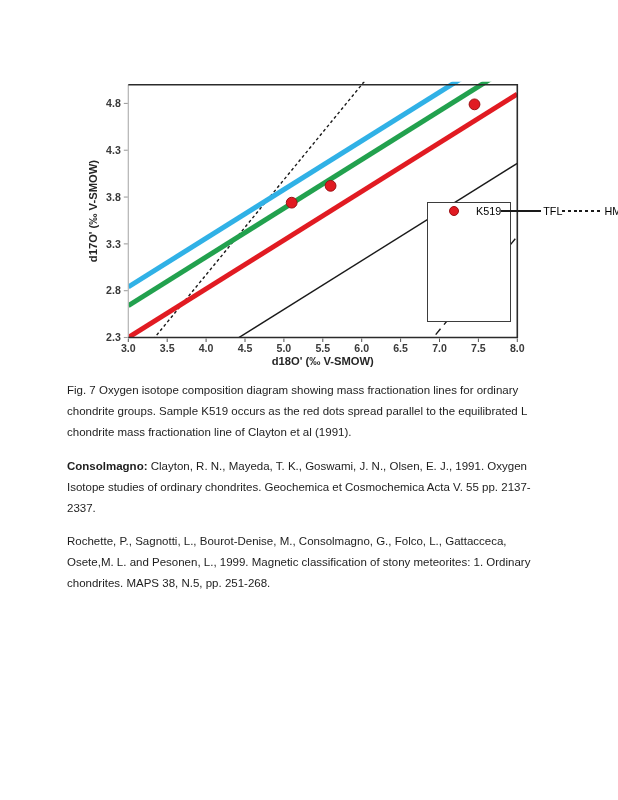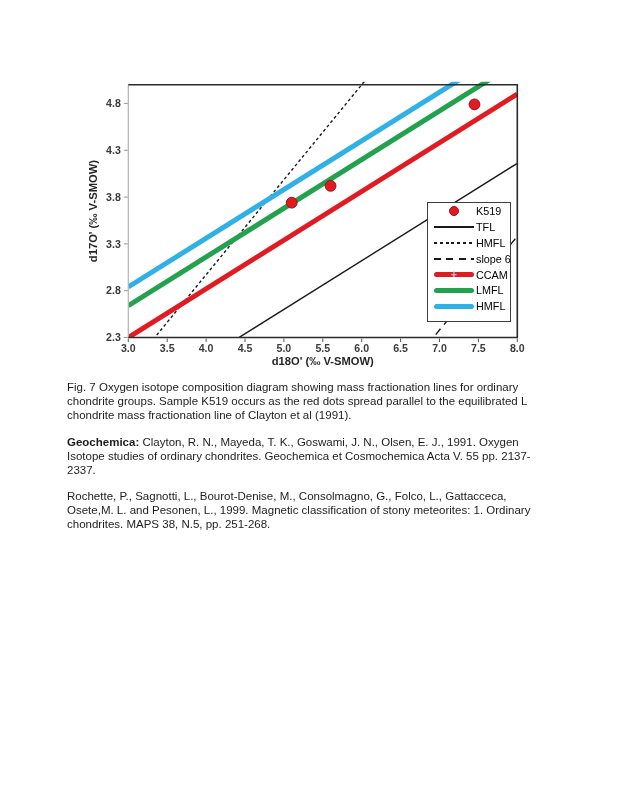--- a/index.html
+++ b/index.html
@@ -4,35 +4,35 @@
 <style>
   html,body{margin:0;padding:0;background:#ffffff;}
   body{width:618px;height:800px;font-family:"Liberation Sans",sans-serif;}
   .page{position:relative;width:618px;height:800px;background:#ffffff;overflow:hidden;}
   .figure{position:absolute;left:0;top:0;width:618px;height:380px;}
   #chart-svg{position:absolute;left:0;top:0;}
   #chart-svg text{font-family:"Liberation Sans",sans-serif;}
   .tick-label{font-size:10.6px;font-weight:bold;fill:#3a3a3a;}
   .axis-title{font-size:11.2px;font-weight:bold;fill:#262626;}
   .legend{position:absolute;left:427px;top:202px;width:84px;height:120px;background:#ffffff;
-          border:1.3px solid #3d3d3d;box-sizing:border-box;display:flex;flex-direction:column;
-          justify-content:flex-start;padding-left:6px;z-index:5;}
+          border:1.3px solid #3d3d3d;box-sizing:border-box;display:flex;flex-direction:row;
+          justify-content:space-between;padding-left:6px;z-index:5;}
   .leg-row{display:flex;align-items:center;height:15.9px;}
   .sw{width:40px;height:16px;flex:none;position:relative;display:flex;align-items:center;}
   .sw .dotmark{width:10px;height:10px;border-radius:50%;margin:0 auto;box-sizing:border-box;}
   .sw .ln{width:100%;}
   .sw .ln-solid{height:1.7px;background:#1a1a1a;}
   .sw .ln-fine{height:1.8px;background:repeating-linear-gradient(90deg,#1a1a1a 0 3px,transparent 3px 5.8px);}
   .sw .ln-long{height:1.8px;background:repeating-linear-gradient(90deg,#1a1a1a 0 7px,transparent 7px 12.5px);}
   .sw .ln-thick{height:5.5px;border-radius:3px;}
   .sw .plus{position:absolute;left:50%;top:50%;transform:translate(-50%,-54%);font-size:10px;line-height:10px;
             color:#d9bfe4;font-weight:bold;}
   .leg-label{font-size:10.8px;color:#000;margin-left:2px;white-space:nowrap;}
   .text-col{position:absolute;left:67px;top:380px;width:484px;color:#1d1d1d;
-            font-size:11.5px;line-height:14px;}
+            font-size:11.5px;line-height:21px;}
   .para{margin:0 0 12.5px 0;}
   .bold{font-weight:bold;}
 </style>
 </head>
 <body>
 
 <div class="page">
 
   <div class="figure">
     <svg id="chart-svg" width="618" height="378" viewBox="0 0 618 378">
@@ -137,17 +137,17 @@
           <span class="sw">
             <span class="ln ln-thick" style="background: rgb(48, 177, 230);"></span>
           </span>
           <span class="leg-label">HMFL</span>
         </div>
       </div>
   </div>
 
   <div class="text-col">
     <p class="para">Fig. 7 Oxygen isotope composition diagram showing mass fractionation lines for ordinary chondrite groups. Sample K519 occurs as the red dots spread parallel to the equilibrated L chondrite mass fractionation line of Clayton et al (1991).</p>
-    <p class="para"><span class="bold">Geochemica:</span><span> Clayton, R. N., Mayeda, T. K., Goswami, J. N., Olsen, E. J., 1991. Oxygen Isotope studies of ordinary chondrites. Geochemica et Cosmochemica Acta V. 55 pp. 2137-2337.</span></p>
+    <p class="para"><span class="bold">Consolmagno:</span><span> Clayton, R. N., Mayeda, T. K., Goswami, J. N., Olsen, E. J., 1991. Oxygen Isotope studies of ordinary chondrites. Geochemica et Cosmochemica Acta V. 55 pp. 2137-2337.</span></p>
     <p class="para">Rochette, P., Sagnotti, L., Bourot-Denise, M., Consolmagno, G., Folco, L., Gattacceca, Osete,M. L. and Pesonen, L., 1999. Magnetic classification of stony meteorites: 1. Ordinary chondrites. MAPS 38, N.5, pp. 251-268.</p>
   </div>
 
 </div>
 
 </body></html>

